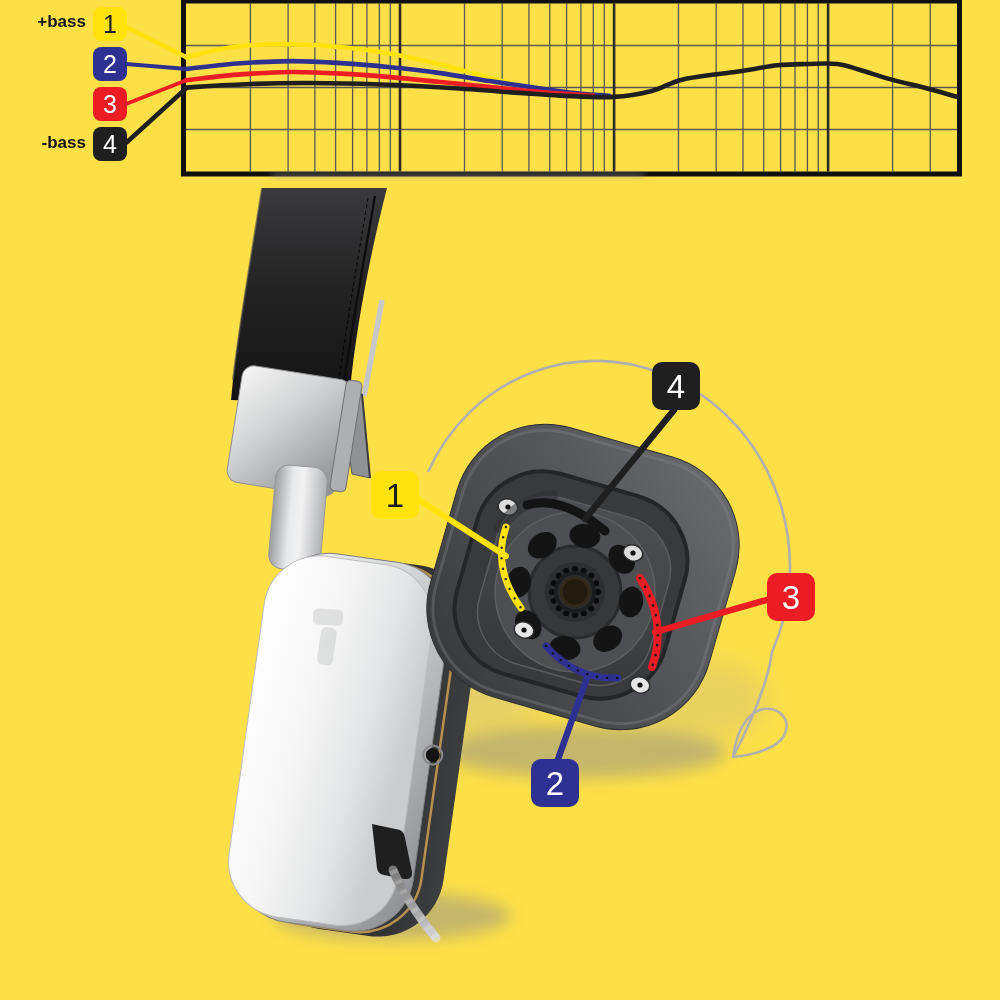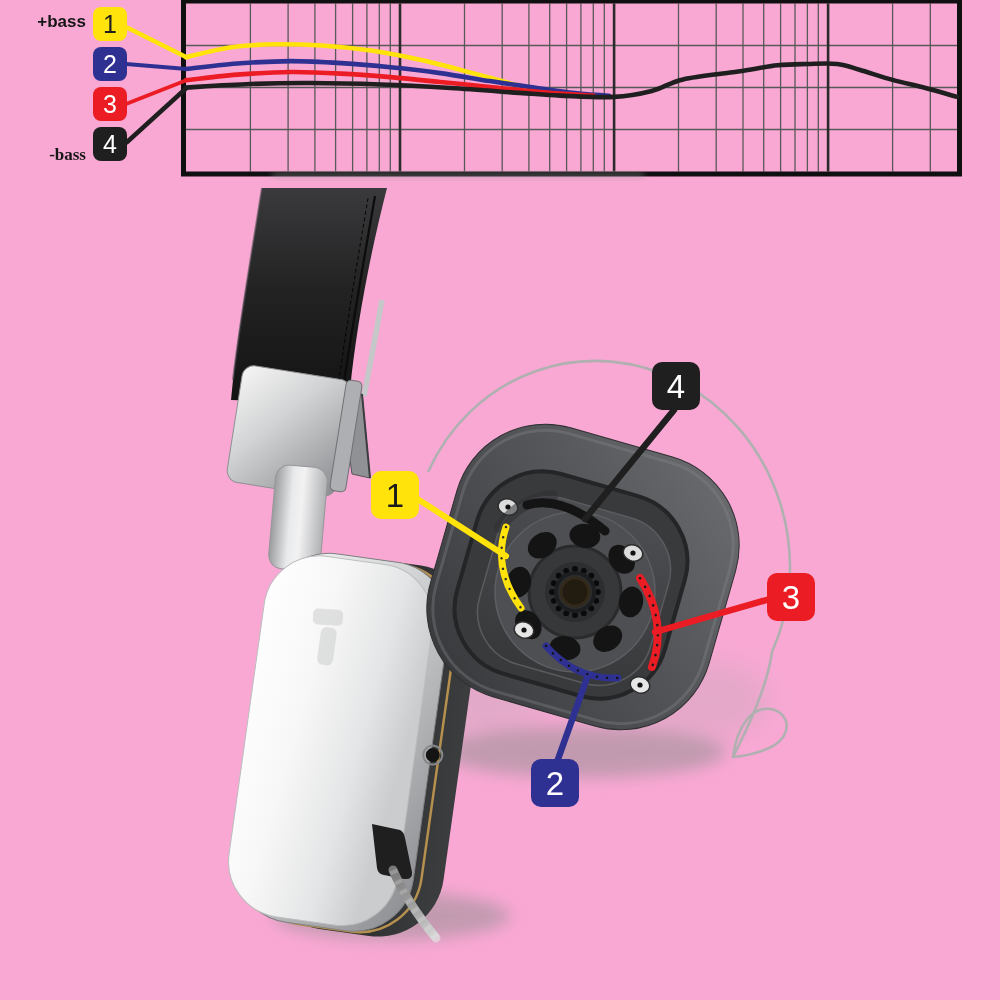--- a/index.html
+++ b/index.html
@@ -1,22 +1,22 @@
 <!DOCTYPE html>
 <html><head>
 <meta charset="utf-8">
 <style>
   html,body{margin:0;padding:0;background:#fff;}
-  .stage{position:relative;width:1000px;height:1000px;background:#f9a8d4;overflow:hidden;
+  .stage{position:relative;width:1000px;height:1000px;background:#fde047;overflow:hidden;
          font-family:"Liberation Sans",sans-serif;}
   .stage svg{position:absolute;left:0;top:0;}
   .bass-label{position:absolute;left:28px;width:58px;text-align:right;
               font-size:17px;font-weight:700;color:#151515;}
   .bass-plus{top:12px;}
-  .bass-minus{top:145px;font-family:Liberation Serif, serif;}
+  .bass-minus{top:133px;}
   .lsq{position:absolute;left:93px;width:34px;height:34px;border-radius:8px;
        display:flex;align-items:center;justify-content:center;
        font-size:25px;font-weight:400;line-height:1;}
   .lsq1{top:7px;} .lsq2{top:47px;} .lsq3{top:87px;} .lsq4{top:127px;}
   .co{position:absolute;width:48px;height:48px;border-radius:10px;
       display:flex;align-items:center;justify-content:center;
       font-size:33px;font-weight:400;line-height:1;}
   .co1{left:371px;top:471px;}
   .co2{left:531px;top:759px;}
   .co3{left:767px;top:573px;}

